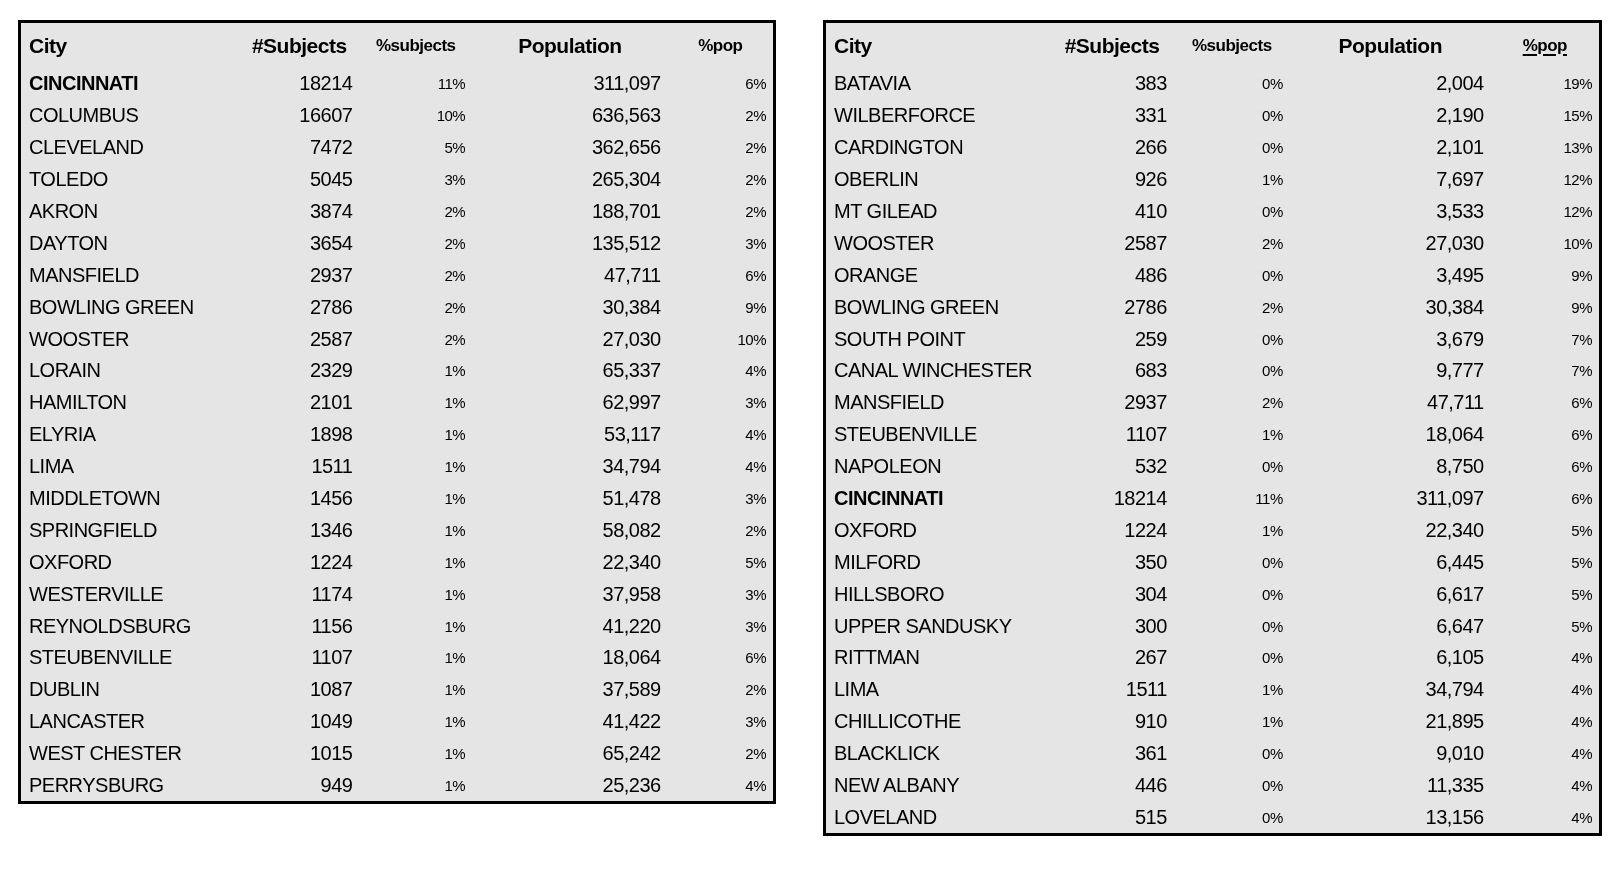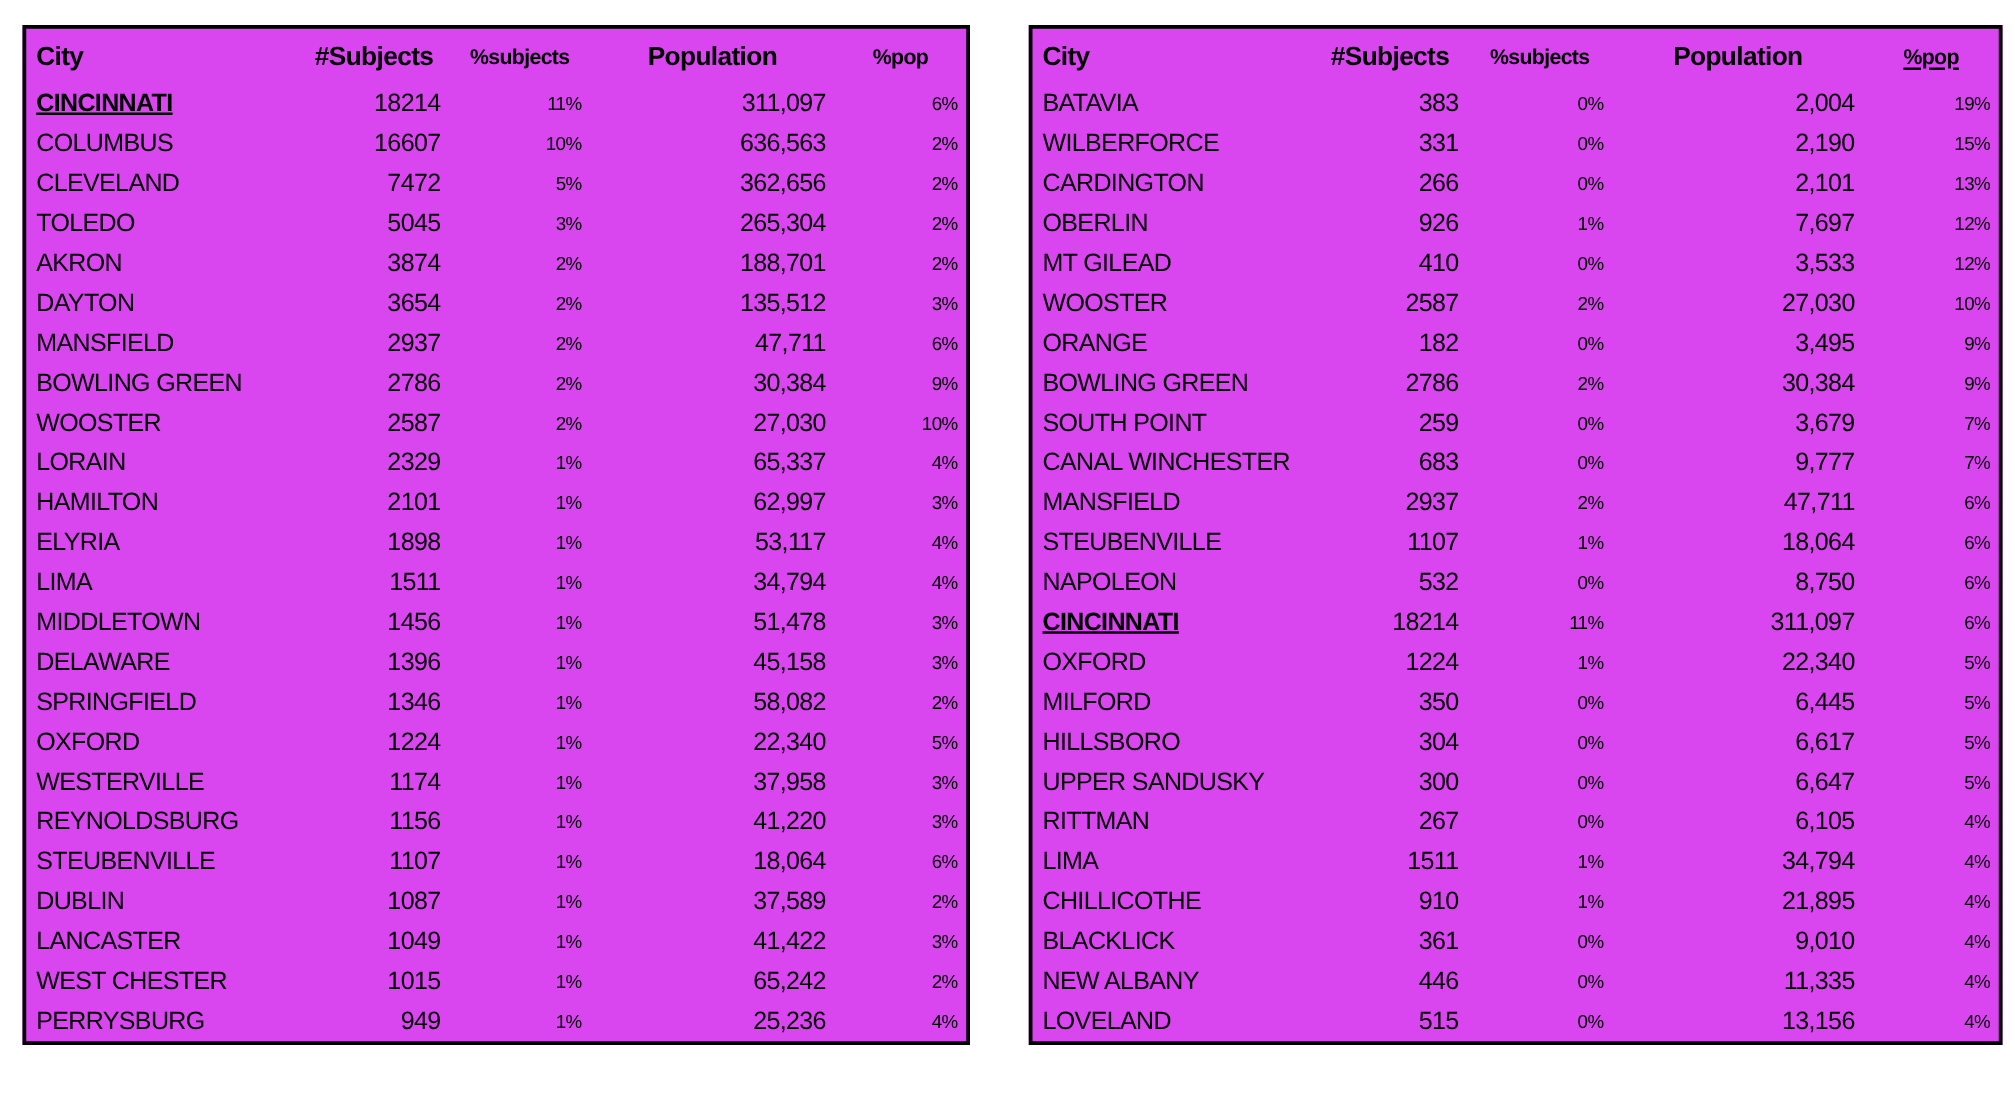--- a/index.html
+++ b/index.html
@@ -15,21 +15,21 @@
   .page {
     box-sizing: border-box;
     display: flex;
     align-items: flex-start;
     padding: 20px 0 0 18px;
     gap: 47px;
   }
   .table-card {
     box-sizing: border-box;
     border: 3px solid #000000;
-    background: #d946ef;
+    background: #e5e5e5;
   }
   .table-card.left  { width: 758px; }
   .table-card.right { width: 779px; }
 
   table {
     border-collapse: collapse;
     table-layout: fixed;
     width: 100%;
   }
   col.c-city { width: 29%; }
@@ -51,21 +51,21 @@
   th { font-weight: 700; text-align: center; }
   th.col-city { text-align: left; font-size: 21px; }
   th.h-big { font-size: 21px; }
   th.h-small { font-size: 17px; }
   th.underlined { text-decoration: underline; text-decoration-thickness: 2px; text-underline-offset: 3px; }
 
   td { font-weight: 400; }
   td.col-city { text-align: left; font-size: 20px; padding-left: 8px; }
   td.col-num  { text-align: right; font-size: 20px; }
   td.col-pct  { text-align: right; font-size: 15px; }
-  td.bold { font-weight: 700; text-decoration: underline; }
+  td.bold { font-weight: 700; }
   th.col-city { padding-left: 8px; }
 </style>
 </head>
 <body>
 
 <div class="page">
 
   <section class="table-card left">
     <table>
       <colgroup>
@@ -177,27 +177,20 @@
             <td class="col-pct">4%</td>
           </tr>
           <tr>
             <td class="col-city">MIDDLETOWN</td>
             <td class="col-num">1456</td>
             <td class="col-pct">1%</td>
             <td class="col-num">51,478</td>
             <td class="col-pct">3%</td>
           </tr>
           <tr>
-            <td class="col-city">DELAWARE</td>
-            <td class="col-num">1396</td>
-            <td class="col-pct">1%</td>
-            <td class="col-num">45,158</td>
-            <td class="col-pct">3%</td>
-          </tr>
-          <tr>
             <td class="col-city">SPRINGFIELD</td>
             <td class="col-num">1346</td>
             <td class="col-pct">1%</td>
             <td class="col-num">58,082</td>
             <td class="col-pct">2%</td>
           </tr>
           <tr>
             <td class="col-city">OXFORD</td>
             <td class="col-num">1224</td>
             <td class="col-pct">1%</td>
@@ -313,21 +306,21 @@
           </tr>
           <tr>
             <td class="col-city">WOOSTER</td>
             <td class="col-num">2587</td>
             <td class="col-pct">2%</td>
             <td class="col-num">27,030</td>
             <td class="col-pct">10%</td>
           </tr>
           <tr>
             <td class="col-city">ORANGE</td>
-            <td class="col-num">182</td>
+            <td class="col-num">486</td>
             <td class="col-pct">0%</td>
             <td class="col-num">3,495</td>
             <td class="col-pct">9%</td>
           </tr>
           <tr>
             <td class="col-city">BOWLING GREEN</td>
             <td class="col-num">2786</td>
             <td class="col-pct">2%</td>
             <td class="col-num">30,384</td>
             <td class="col-pct">9%</td>

